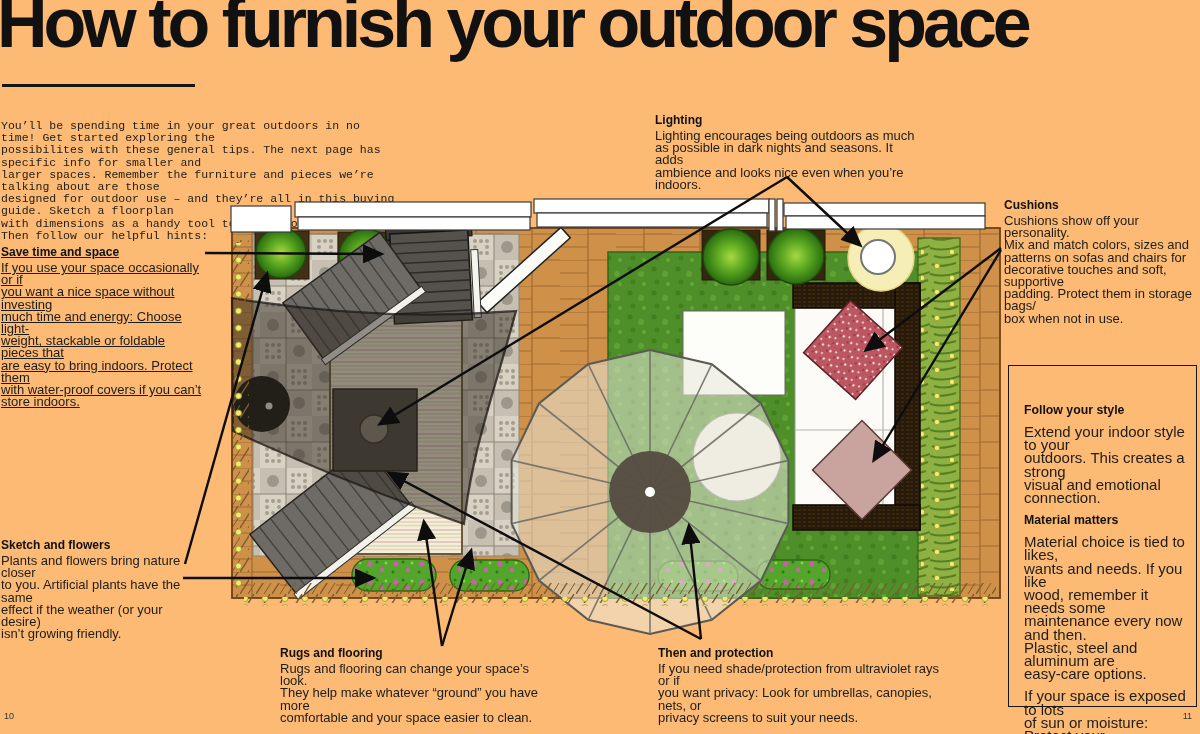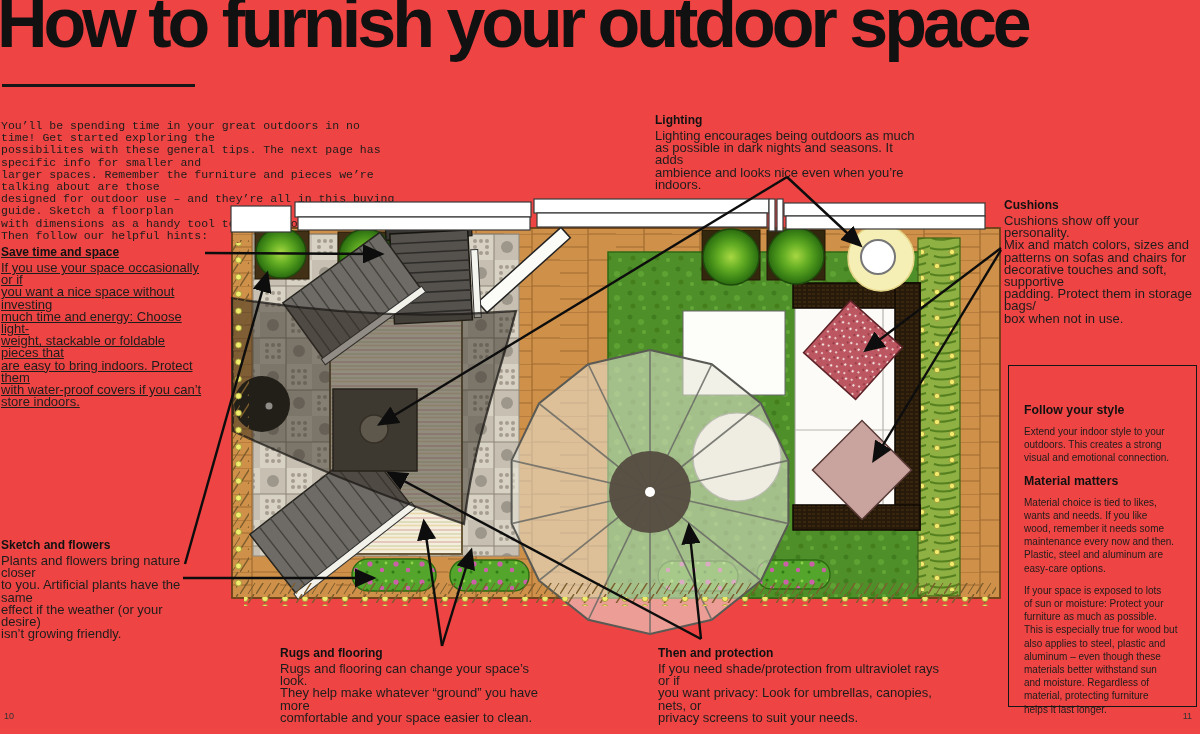--- a/index.html
+++ b/index.html
@@ -1,29 +1,29 @@
 <!DOCTYPE html>
 <html><head>
 <meta charset="utf-8">
 <style>
   html,body{margin:0;padding:0;background:#fff;}
   body{font-family:"Liberation Sans",sans-serif;color:#1d1d1b;}
-  .page{position:relative;width:1200px;height:734px;background:#ef4444;overflow:hidden;}
+  .page{position:relative;width:1200px;height:734px;background:#fdba74;overflow:hidden;}
   .title{position:absolute;left:-3px;top:-12px;margin:0;font-size:70px;line-height:1;
          font-weight:700;letter-spacing:-4px;color:#111;white-space:nowrap;}
   .title-rule{position:absolute;left:2px;top:84px;width:193px;height:2.5px;background:#161616;}
   .intro{position:absolute;left:1px;top:120px;width:400px;margin:0;font-size:11.5px;
          line-height:12.2px;white-space:pre-line;font-family:Liberation Mono, monospace;}
   .callout{position:absolute;}
   .callout h3{margin:0 0 3px;font-size:12px;line-height:13px;font-weight:700;color:#111;}
   .callout p{margin:0;font-size:13px;line-height:12.2px;white-space:pre-line;}
   .style-box{position:absolute;left:1008px;top:365px;width:189px;height:342px;
              border:1.6px solid #161616;box-sizing:border-box;padding:37px 6px 0 15px;}
   .style-box h3{margin:0 0 3px;font-size:12.3px;line-height:14px;font-weight:700;color:#111;}
-  .style-box p{margin:8px 0 9px;font-size:10px;line-height:13.2px;white-space:pre-line;}
+  .style-box p{margin:8px 0 9px;font-size:15px;line-height:13.2px;white-space:pre-line;}
   .pagenum{position:absolute;top:711px;font-size:9px;color:#333;}
   .pagenum.left{left:4px;}
   .pagenum.right{right:8px;}
   svg.plan{position:absolute;left:0;top:0;pointer-events:none;}
 </style>
 </head>
 <body>
 
 <div class="page">
 

